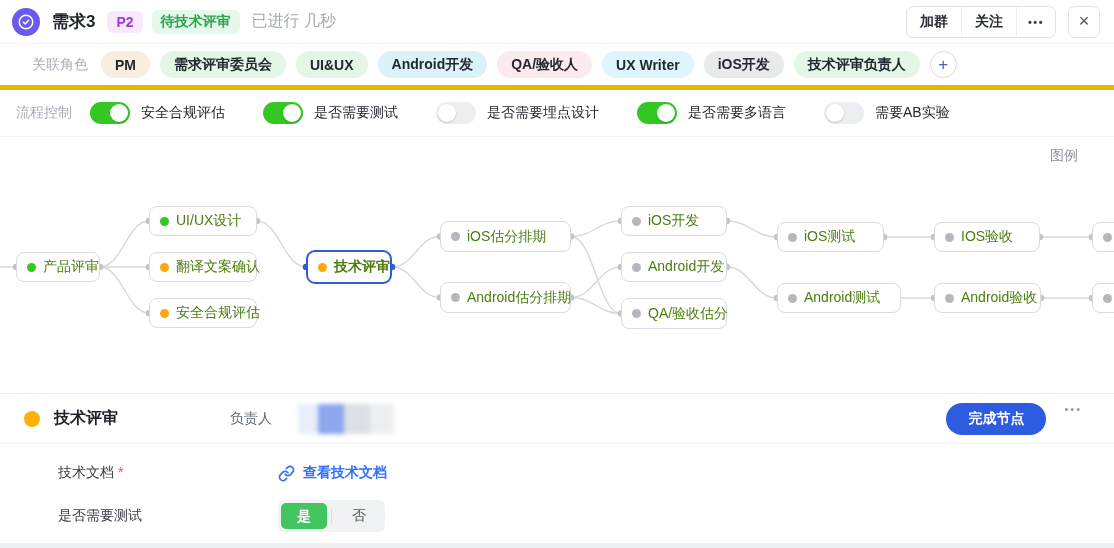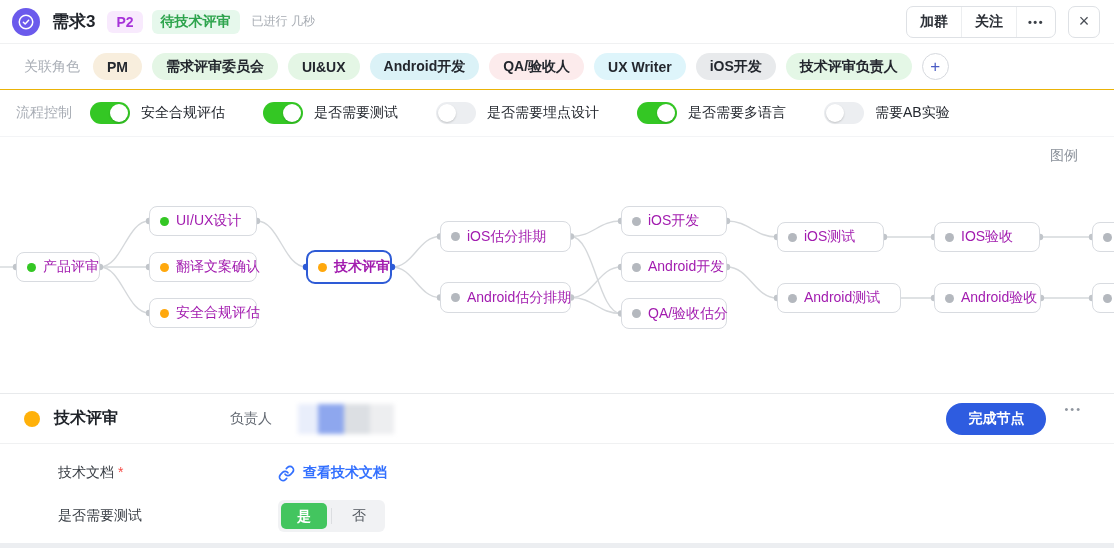--- a/index.html
+++ b/index.html
@@ -9,49 +9,49 @@
     background:#fff; color:#1f2329;
     font-family:"Liberation Sans","DejaVu Sans",sans-serif; font-size:14px;
   }
   
   .header { height:44px; display:flex; align-items:center; padding:0 14px 0 12px; border-bottom:1px solid #f0f1f2;justify-content:center; }
   .app-icon { width:28px; height:28px; border-radius:50%; background:#6b5aec; display:flex; align-items:center; justify-content:center; margin-right:12px; flex:none; }
   .doc-title { font-size:17px; font-weight:700; margin-right:12px; }
   .badge { font-weight:700; font-size:14px; border-radius:6px; padding:3px 9px; margin-right:9px; }
   .badge.p2 { background:#f8eafd; color:#a733d9; }
   .badge.status { background:#e6f8ec; color:#2ea44d; }
-  .elapsed { color:#a6abb2; font-size:12px; margin-left:3px; }
+  .elapsed { color:#a6abb2; font-size:16px; margin-left:3px; }
   .header-right { margin-left:auto; display:flex; align-items:center; gap:12px; }
   .action-group { display:flex; align-items:stretch; border:1px solid #dee1e5; border-radius:7px; height:32px; overflow:hidden; background:#fff; }
   .action-item { padding:0 13px; display:flex; align-items:center; font-weight:600; color:#2b2f36; cursor:pointer; border-left:1px solid #eceef0; white-space:nowrap; }
   .action-item:first-child { border-left:none; }
   .action-item.more { font-size:11px; letter-spacing:1.5px; color:#3a3f46; padding:0 11px; }
   .close-btn { width:32px; height:32px; border:1px solid #dee1e5; border-radius:7px; display:flex; align-items:center; justify-content:center; font-size:18px; color:#4a4f57; background:#fff; cursor:pointer; }
   
-  .roles-row { height:46px; display:flex; align-items:center; padding:0 24px; gap:10px; border-bottom:1px solid #eab308; }
+  .roles-row { height:46px; display:flex; align-items:center; padding:0 32px; gap:10px; border-bottom:5px solid #eab308; }
   .row-label { color:#a8adb5; margin-right:3px; white-space:nowrap; }
   .tags-wrap { display:flex; align-items:center; gap:10px; }
   .tag { height:27px; display:inline-flex; align-items:center; padding:0 14px; border-radius:14px; font-weight:600; color:#23272e; white-space:nowrap; cursor:default; }
   .add-tag { width:27px; height:27px; border:1px solid #d6d9de; border-radius:50%; background:#fff; color:#4a5bc4; font-size:17px; line-height:1; display:flex; align-items:center; justify-content:center; cursor:pointer; }
   
   .controls-row { height:47px; display:flex; align-items:center; padding:0 16px; border-bottom:1px solid #f3f4f6; }
   .ctrl { display:flex; align-items:center; margin-right:38px; }
   .ctrl-label { margin-left:11px; color:#23272e; }
   .switch { width:40px; height:22px; border-radius:11px; position:relative; cursor:pointer; flex:none; }
   .switch.on { background:#34c724; }
   .switch.off { background:#eceef1; }
   .knob { width:18px; height:18px; border-radius:50%; background:#fff; position:absolute; top:2px; box-shadow:0 1px 2px rgba(0,0,0,.18); }
   .switch.on .knob { right:2px; }
   .switch.off .knob { left:2px; }
   
   .diagram { position:relative; height:256px; background:#fff; }
   .legend { position:absolute; top:10px; right:36px; color:#8a9099; cursor:pointer; }
   svg.edges { position:absolute; left:0; top:0; }
   svg.edges path { fill:none; stroke:#d5d8db; stroke-width:1.4; }
-  .fnode { position:absolute; background:#fff; border:1px solid #d8dbe0; border-radius:8px; display:flex; align-items:center; gap:7px; padding-left:10px; color:#a21caf; cursor:pointer; }
+  .fnode { position:absolute; background:#fff; border:1px solid #d8dbe0; border-radius:8px; display:flex; align-items:center; gap:7px; padding-left:10px; color:#4d7c0f; cursor:pointer; }
   .fnode.selected { border:2px solid #2e5bd6; border-radius:9px; font-weight:700; }
   .dot { width:9px; height:9px; border-radius:50%; flex:none; }
   .fnode span.lbl { white-space:nowrap; }
   
   .panel { height:155px; border-top:1px solid #e8eaec; background:#fff; position:relative; }
   .panel-header { height:50px; display:flex; align-items:center; padding:0 24px; border-bottom:1px solid #f0f1f2; }
   .status-circle { width:16px; height:16px; border-radius:50%; background:#ffb10a; flex:none; }
   .panel-title { font-size:16px; font-weight:700; margin-left:14px; }
   .owner-label { margin-left:112px; color:#646a73; }
   .owner-blur { margin-left:26px; display:flex; filter:blur(2px); }

